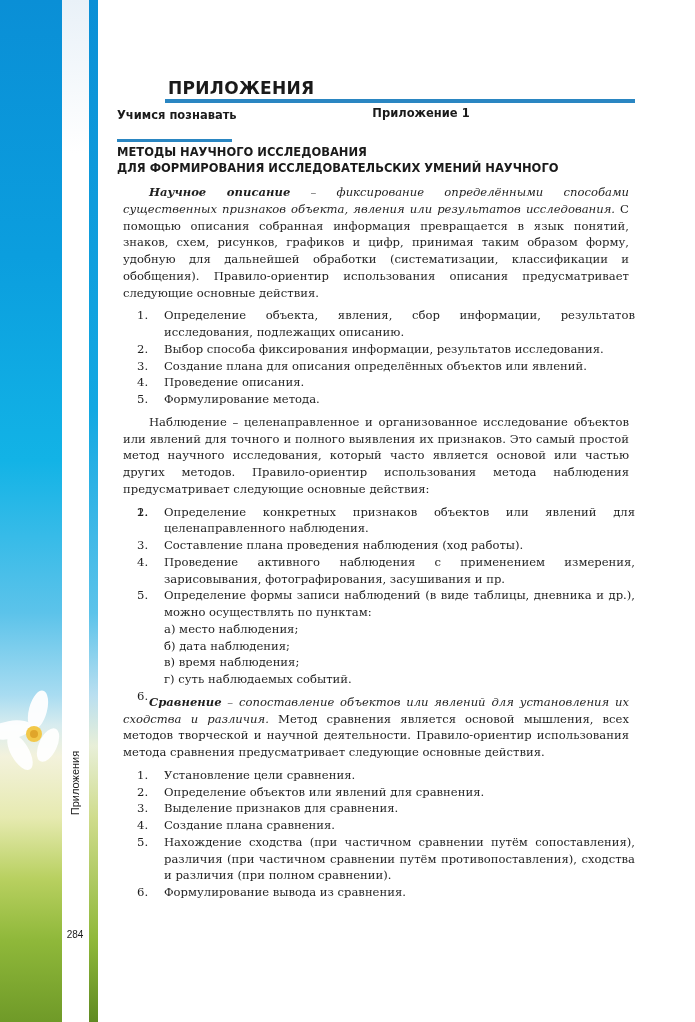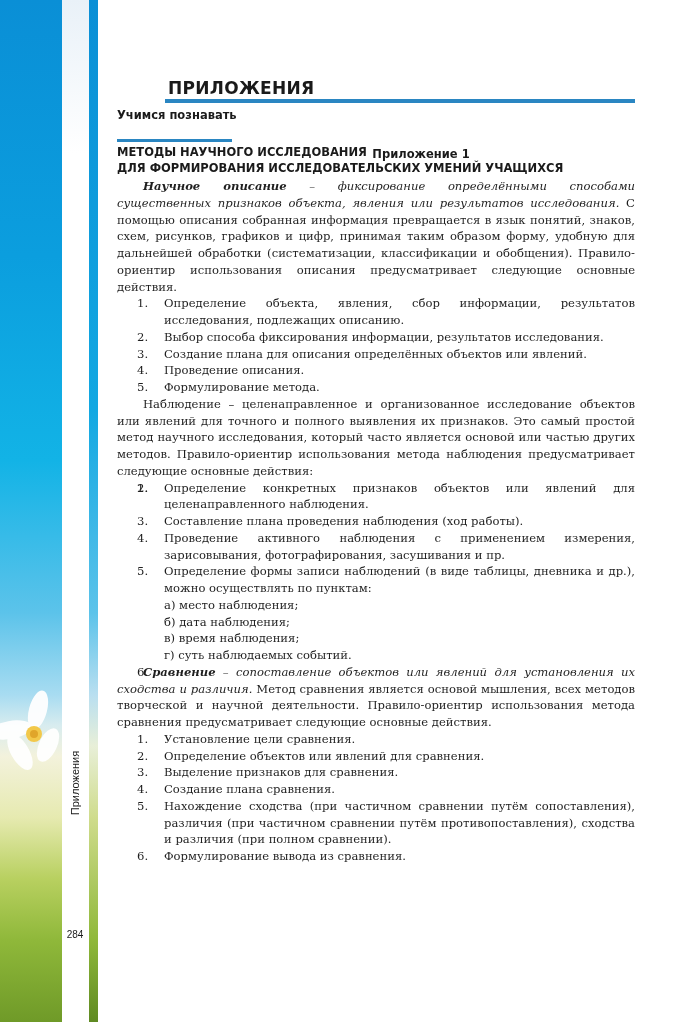--- a/index.html
+++ b/index.html
@@ -35,37 +35,37 @@
   .content { position:absolute; left:117px; top:0; width:518px; }
   .chapter-title {
     position:absolute; left:51px; top:78px;
     font-family:"DejaVu Sans", sans-serif; font-weight:bold; font-size:17px; color:#1a1a1a;
     letter-spacing:0.3px;
   }
   .chapter-rule { position:absolute; left:48px; top:99px; width:470px; height:4px; background:#2a86c2; }
   .appendix-no {
     position:absolute; left:0; top:106px; width:518px; text-align:center;
     font-family:"DejaVu Sans", sans-serif; font-weight:bold; font-size:11.5px; color:#1a1a1a;
-    padding-left:90px; box-sizing:border-box;margin-top:41px;
+    padding-left:90px; box-sizing:border-box;
   }
   .section-label {
     position:absolute; left:0; top:108px;
     font-family:"DejaVu Sans", sans-serif; font-weight:bold; font-size:11.5px; color:#1a1a1a;
   }
   .section-rule { position:absolute; left:0; top:139px; width:115px; height:3px; background:#2a86c2; }
   .doc-title {
     position:absolute; left:0; top:145px; width:518px; text-align:left;
     font-family:"DejaVu Sans", sans-serif; font-weight:bold; font-size:11.5px; line-height:15.5px; color:#1a1a1a;
   }
   .body {
     position:absolute; left:0; top:178px; width:518px;
     font-family:"DejaVu Serif", serif; font-size:11.6px; line-height:16.75px; color:#1f1f1f;
     text-align:justify;
   }
-  .body p { margin:0; text-indent:26px; }
+  .body p { margin:6px; text-indent:26px; }
   .body i.term { font-style:italic; font-weight:bold; }
   .body i.def { font-style:italic; }
   .body ol { margin:0; padding:0; list-style:none; }
   .body ol li { position:relative; padding-left:47px; }
   .body ol li .num { position:absolute; left:20px; }
 </style>
 </head>
 <body>
 
 <div class="photo-strip">
@@ -88,21 +88,21 @@
 <div class="page-num">284</div>
 
 <div class="content">
   <div class="chapter-title">ПРИЛОЖЕНИЯ</div>
   <div class="chapter-rule"></div>
   <div class="appendix-no">Приложение 1</div>
   <div class="section-label">Учимся познавать</div>
   <div class="section-rule"></div>
   <div class="doc-title">
     <div>МЕТОДЫ НАУЧНОГО ИССЛЕДОВАНИЯ</div>
-    <div>ДЛЯ ФОРМИРОВАНИЯ ИССЛЕДОВАТЕЛЬСКИХ УМЕНИЙ УЧАЩИХСЯ</div>
+    <div>ДЛЯ ФОРМИРОВАНИЯ ИССЛЕДОВАТЕЛЬСКИХ УМЕНИЙ НАУЧНОГО</div>
   </div>
 
   <div class="body">
     <p><i class="term">Научное описание</i><i class="def"> – фиксирование определёнными способами существенных признаков объекта, явления или результатов исследования.</i><span> С помощью описания собранная информация превращается в язык понятий, знаков, схем, рисунков, графиков и цифр, принимая таким образом форму, удобную для дальнейшей обработки (систематизации, классификации и обобщения). Правило-ориентир использования описания предусматривает следующие основные действия.</span></p>
     <ol>
       <li><span class="num">1.</span><span>Определение объекта, явления, сбор информации, результатов исследования, подлежащих описанию.</span></li>
       <li><span class="num">2.</span><span>Выбор способа фиксирования информации, результатов исследования.</span></li>
       <li><span class="num">3.</span><span>Создание плана для описания определённых объектов или явлений.</span></li>
       <li><span class="num">4.</span><span>Проведение описания.</span></li>
       <li><span class="num">5.</span><span>Формулирование метода.</span></li>

